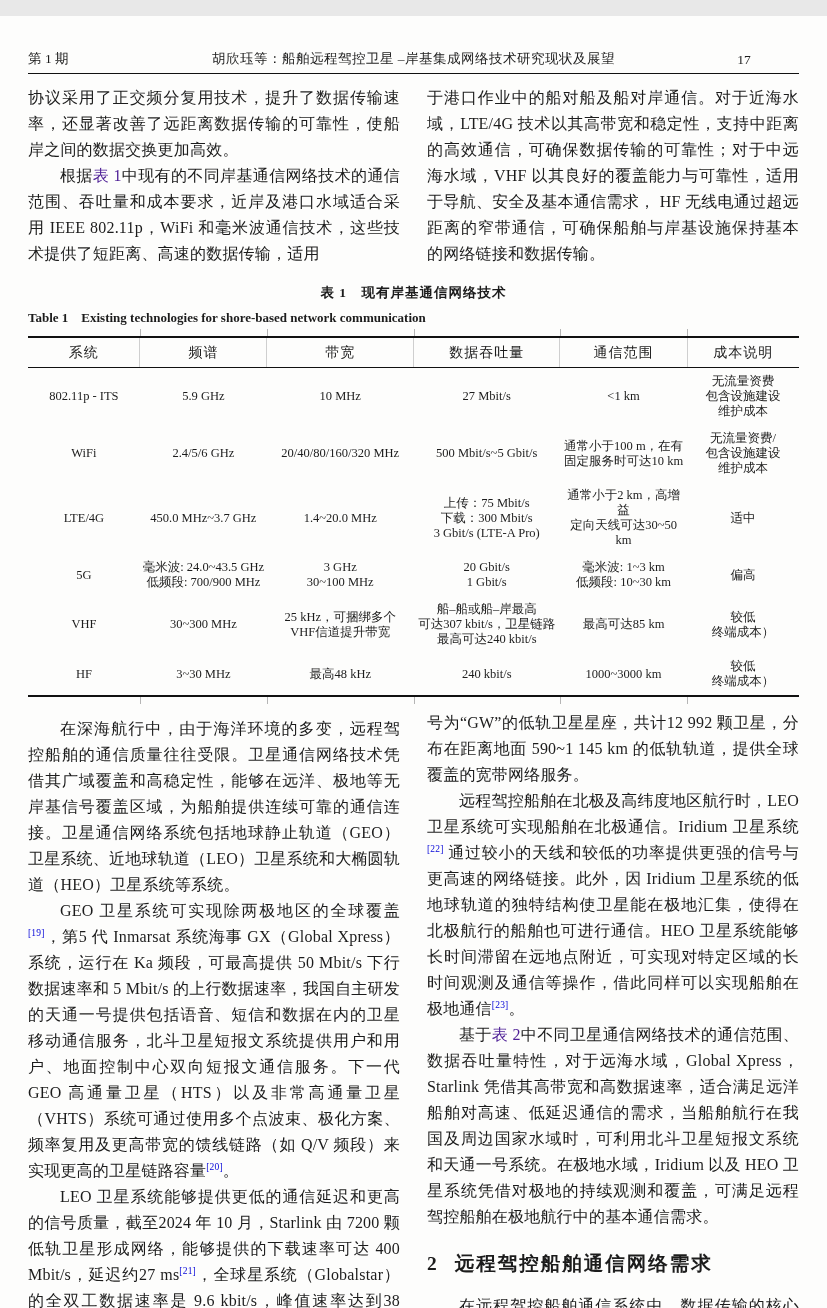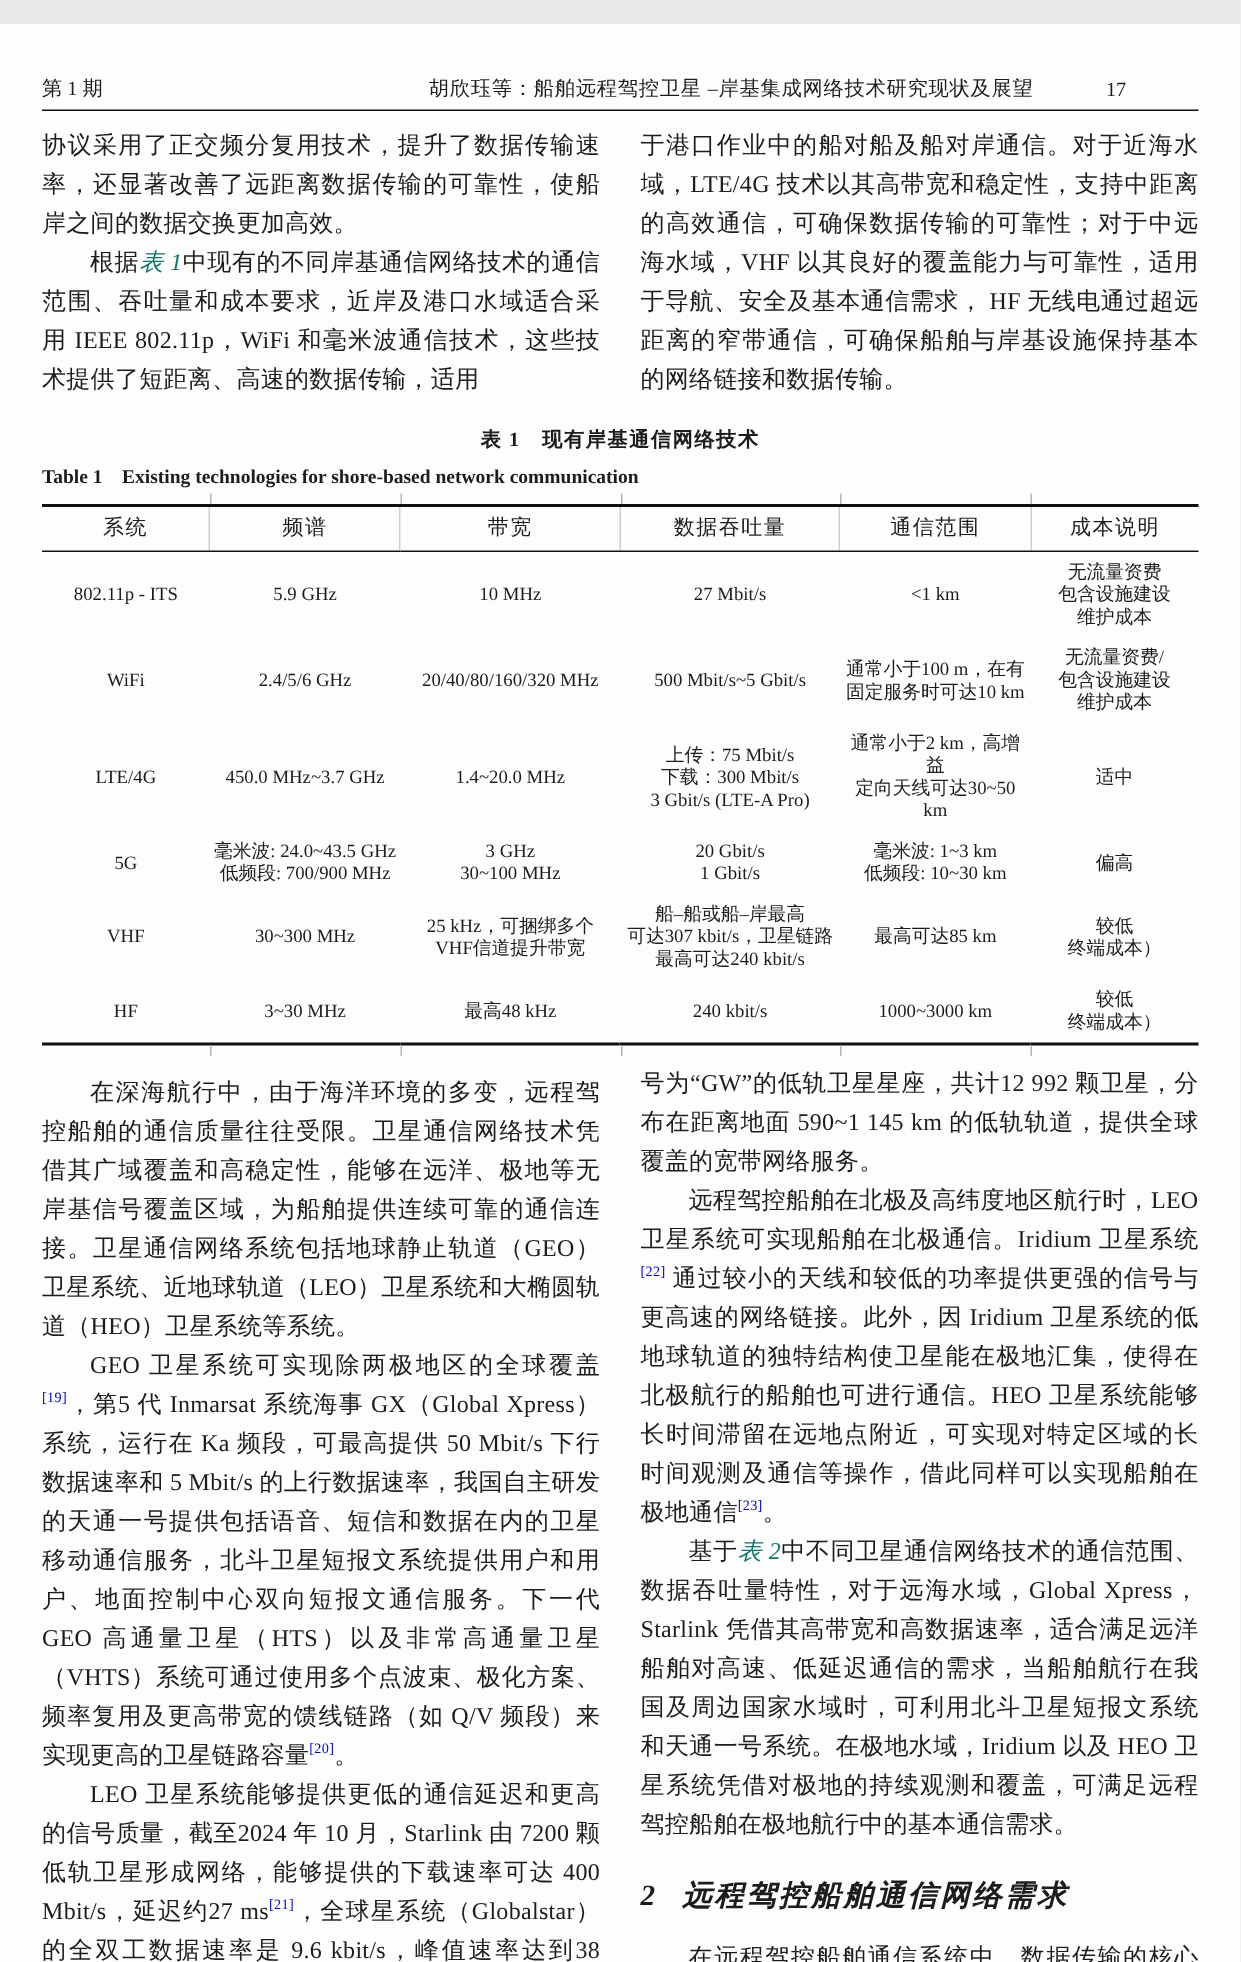--- a/index.html
+++ b/index.html
@@ -15,37 +15,37 @@
     overflow: hidden;
   }
   
   .runhead {
     display: flex; align-items: flex-end;
     font-size: 13.5px;
     border-bottom: 1.6px solid #111;
     padding-bottom: 5px;
   }
   .runhead .issue { width: 110px; }
-  .runhead .rtitle { flex: 1; text-align: right; letter-spacing: 0.5px; }
+  .runhead .rtitle { flex: 1; text-align: center; letter-spacing: 0.5px; }
   .runhead .pageno { width: 110px; text-align: center; }
 
   
   .cols { display: flex; gap: 27px; align-items: center; }
   .col { flex: 1; min-width: 0; }
   .top-cols { margin-top: 11px; }
   .bottom-cols { margin-top: 13px; }
 
   p.body {
     font-size: 16px; line-height: 26px;
     text-align: justify;
     letter-spacing: 0.2px;
   }
   p.ind { text-indent: 2em; }
 
-  .t-link { color: #0f766e; font-style: italic; }
+  .t-link { color: #4c1d95; }
   .t-ref {
     color: #0404d8;
     font-size: 9.5px;
     vertical-align: super;
     line-height: 0;
   }
 
   
   .table-block { margin-top: 17px; }
   .cap-cn {
@@ -90,21 +90,20 @@
   .h-sub {
     font-size: 17px; font-weight: bold;
     margin: 9px 0 9px 0;
     letter-spacing: 1.5px;
   }
   .h-sub .h-num { margin-right: 16px; letter-spacing: 0; }
   .h-main {
     font-size: 19.5px; font-weight: bold;
     margin: 20px 0 16px 0;
     letter-spacing: 2px;
-    font-style: italic;
   }
   .h-main .h-num { margin-right: 18px; letter-spacing: 0; }
 </style>
 </head>
 <body>
 
 <div class="page">
 
   <div class="runhead">
     <div class="issue">第 1 期</div>

